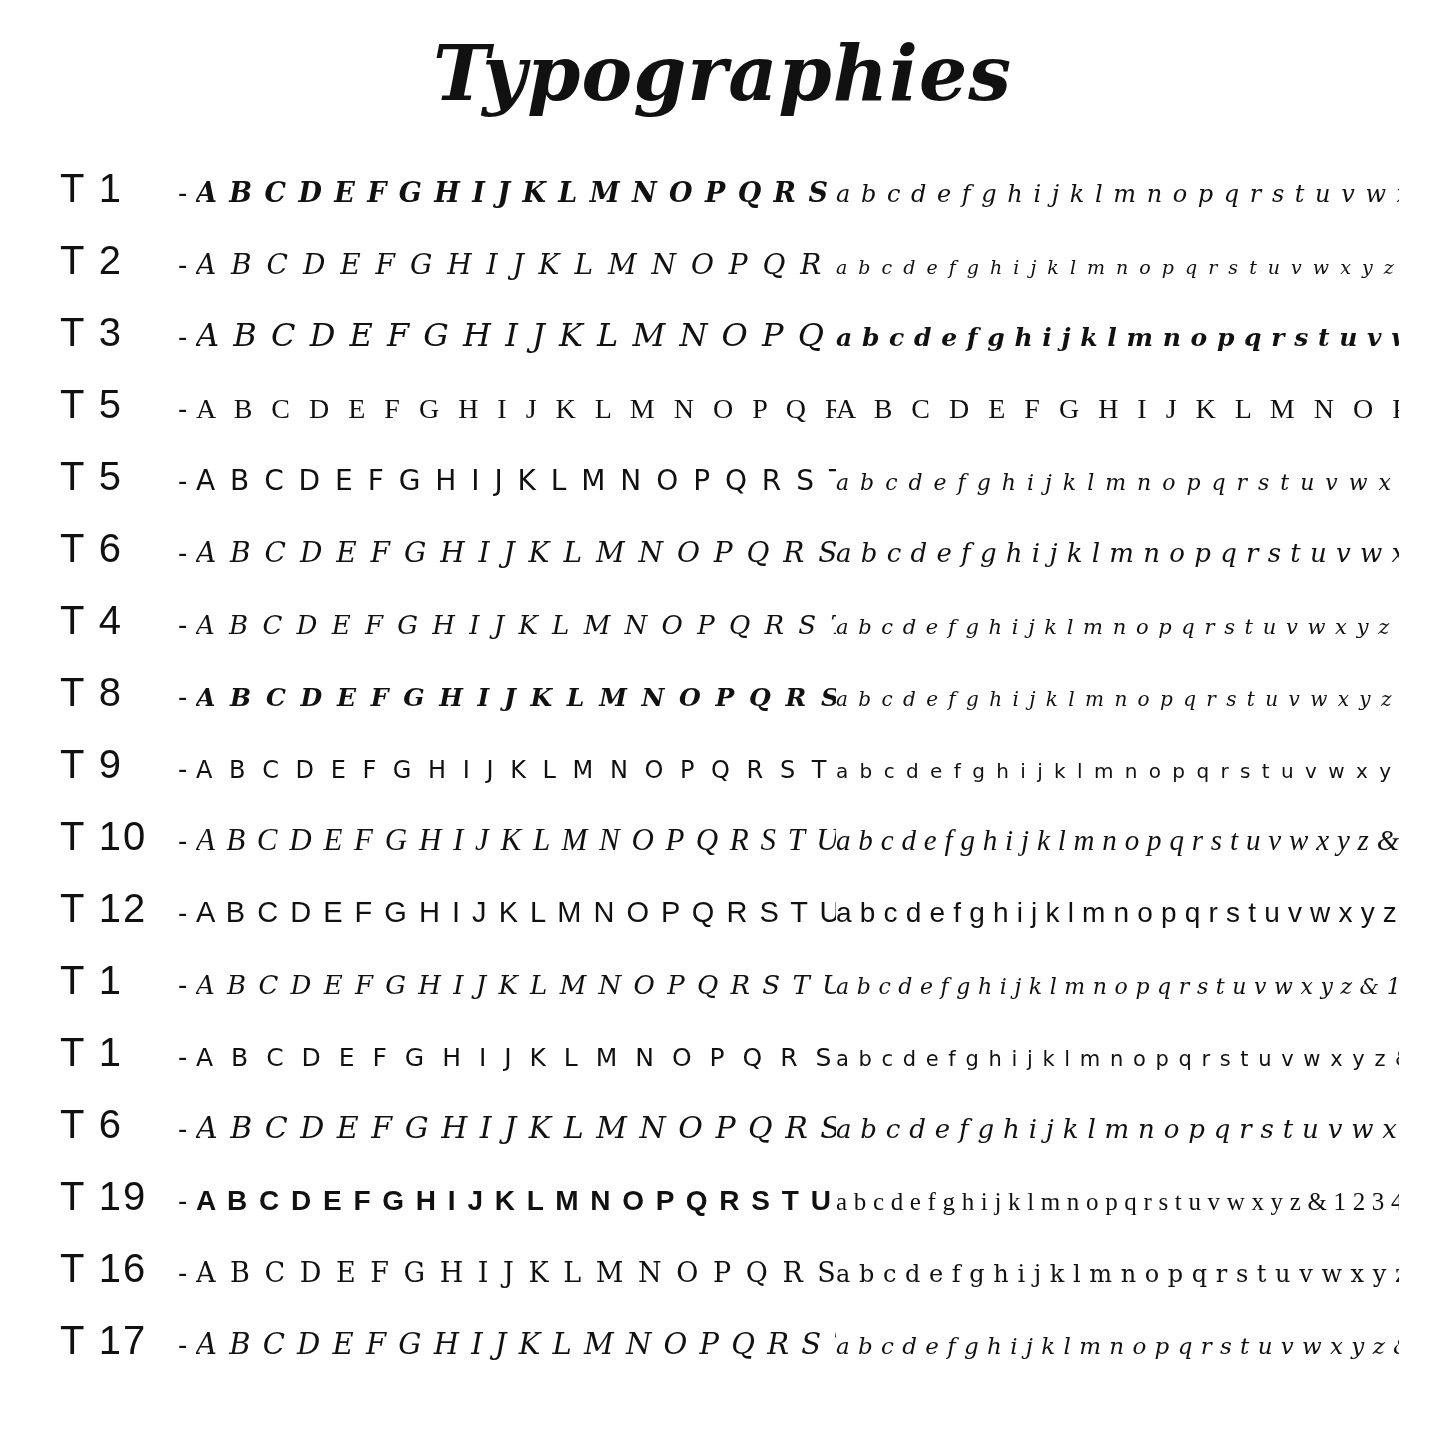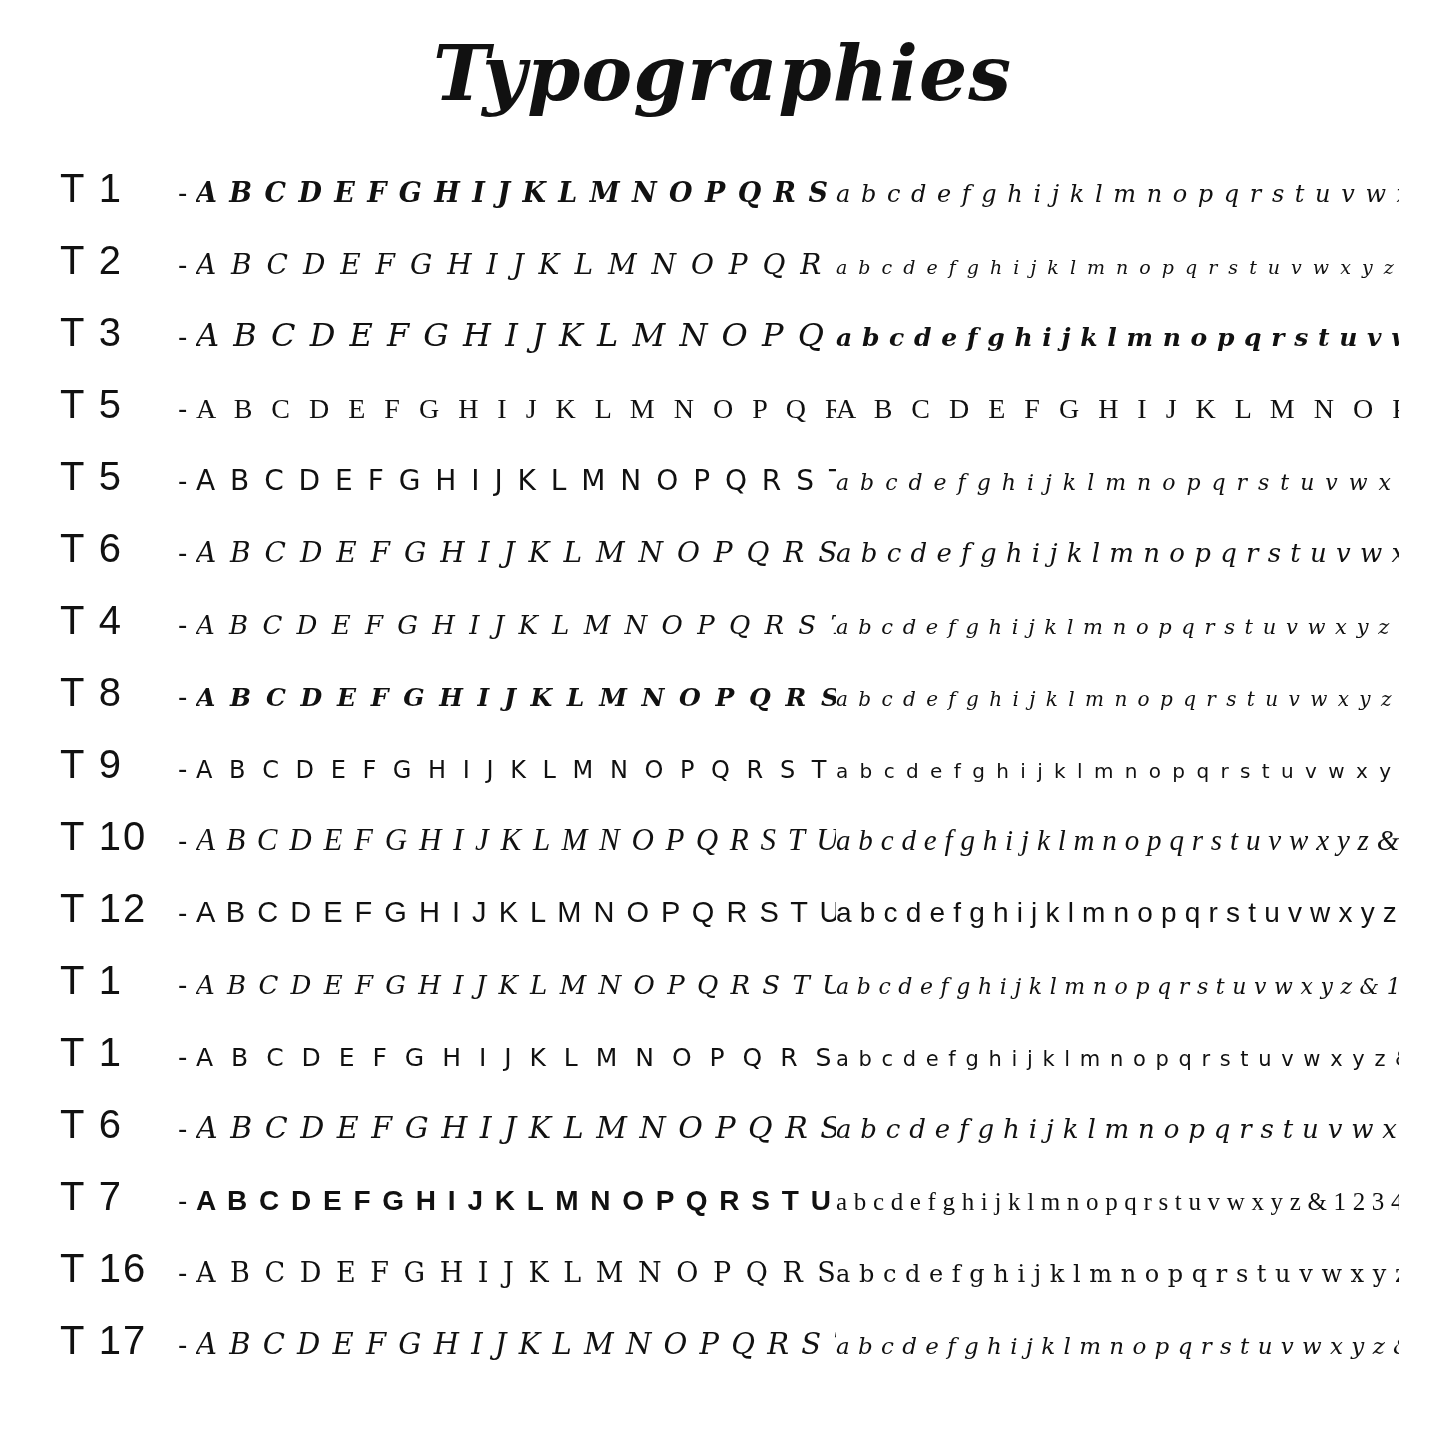--- a/index.html
+++ b/index.html
@@ -219,21 +219,21 @@
     </div>
 
     <div class="row f14">
       <span class="label">T 6</span>
       <span class="dash">-</span>
       <span class="upper">A B C D E F G H I J K L M N O P Q R S T U V W X Y Z</span>
       <span class="lower">a b c d e f g h i j k l m n o p q r s t u v w x y z &amp; 1 2 3 4 5 6 7 8 9 0 - ! :</span>
     </div>
 
     <div class="row f15">
-      <span class="label">T 7</span>
+      <span class="label">T 19</span>
       <span class="dash">-</span>
       <span class="upper">A B C D E F G H I J K L M N O P Q R S T U V W X Y Z</span>
       <span class="lower">a b c d e f g h i j k l m n o p q r s t u v w x y z &amp; 1 2 3 4 5 6 7 8 9 0 - ! :</span>
     </div>
 
     <div class="row f16">
       <span class="label">T 16</span>
       <span class="dash">-</span>
       <span class="upper">A B C D E F G H I J K L M N O P Q R S T U V W X Y Z</span>
       <span class="lower">a b c d e f g h i j k l m n o p q r s t u v w x y z &amp; 1 2 3 4 5 6 7 8 9 0 - ! :</span>

